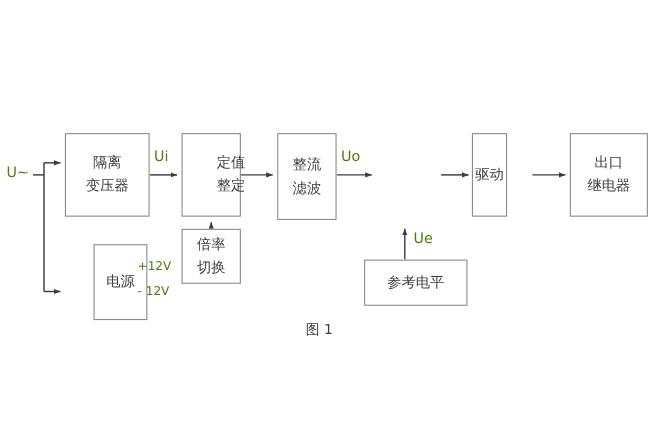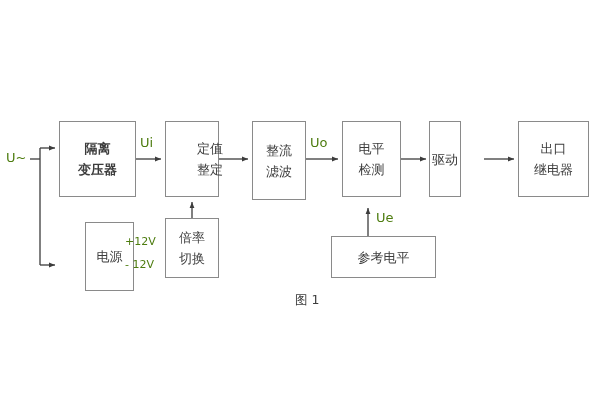--- a/index.html
+++ b/index.html
@@ -90,64 +90,60 @@
 
       <path d="M368,236 L368,208" marker-end="url(#arrow)"></path>
 
       <path d="M106,243 L124,243" marker-end="url(#arrow)"></path>
       <path d="M106,266 L124,266" marker-end="url(#arrow)"></path>
     </g>
   </svg>
 
   <div class="lbl" style="left:6px; top:151px;">U~</div>
 
-  <div class="box" style="left:59px; top:121px; width:77px; height:76px;font-weight:bold;">
+  <div class="box" style="left:59px; top:121px; width:77px; height:76px;">
     <span class="ln">隔离</span>
     <span class="ln">变压器</span>
   </div>
 
   <div class="box" style="left:165px; top:121px; width:54px; height:76px;padding-left:36px;">
     <span class="ln">定值</span>
     <span class="ln">整定</span>
   </div>
 
   <div class="box" style="left:252px; top:121px; width:54px; height:79px;">
     <span class="ln">整流</span>
     <span class="ln">滤波</span>
   </div>
 
-  <div class="box" style="left:342px; top:121px; width:59px; height:76px;">
-    <span class="ln">电平</span>
-    <span class="ln">检测</span>
-  </div>
 
   <div class="box" style="left:429px; top:121px; width:32px; height:76px;">
     <span class="ln">驱动</span>
   </div>
 
   <div class="box" style="left:518px; top:121px; width:71px; height:76px;align-items:center;">
     <span class="ln">出口</span>
     <span class="ln">继电器</span>
   </div>
 
   <div class="box" style="left:57px; top:222px; width:49px; height:69px;margin-left:28px;">
     <span class="ln">电源</span>
   </div>
 
-  <div class="box" style="left:165px; top:218px; width:54px; height:60px;justify-content:center;">
+  <div class="box" style="left:165px; top:208px; width:54px; height:50px;justify-content:center;">
     <span class="ln">倍率</span>
     <span class="ln">切换</span>
   </div>
 
-  <div class="box" style="left:331px; top:236px; width:105px; height:42px;">
+  <div class="box" style="left:331px; top:236px; width:94px; height:42px;">
     <span class="ln">参考电平</span>
   </div>
 
   <div class="lbl" style="left:140px; top:136px;">Ui</div>
   <div class="lbl" style="left:310px; top:136px;">Uo</div>
   <div class="lbl" style="left:376px; top:211px;">Ue</div>
 
   <div class="lbl lbl-small" style="left:125px; top:236px;">+12V</div>
   <div class="lbl lbl-small" style="left:125px; top:259px;">- 12V</div>
 
-  <div class="caption" style="left:278px; top:292px;margin-left:17px;">图 1</div>
+  <div class="caption" style="left:278px; top:292px;">图 1</div>
 
 </div>
 
 </body></html>

